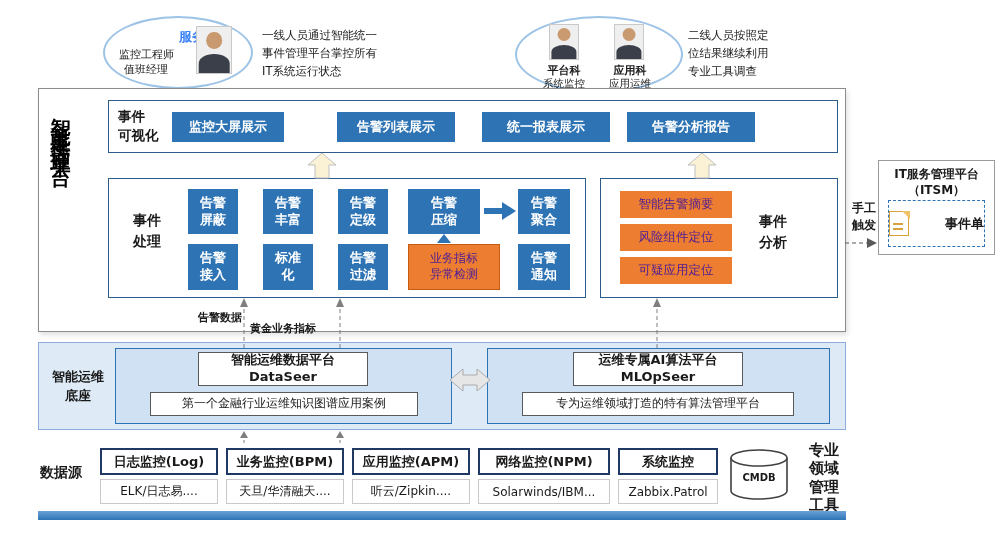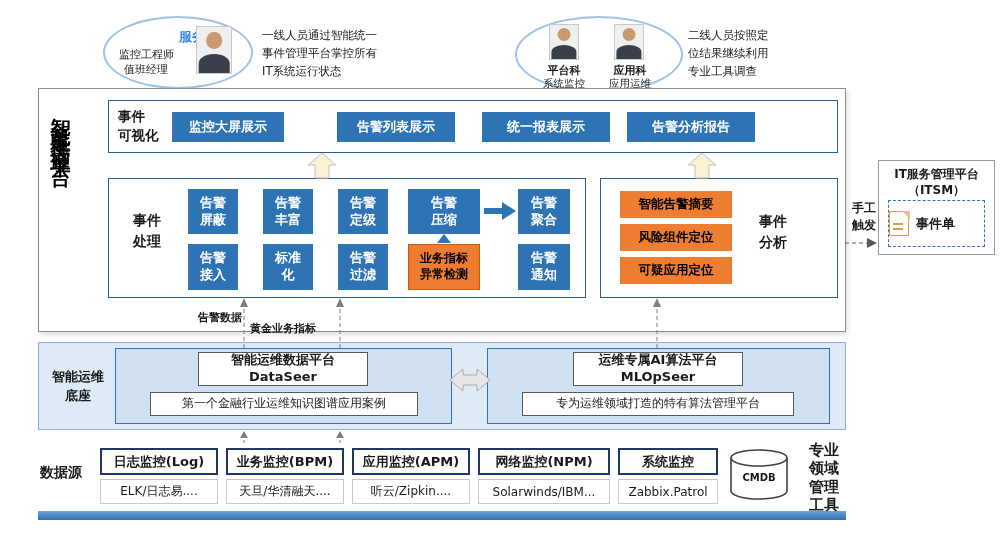--- a/index.html
+++ b/index.html
@@ -15,39 +15,39 @@
   .avatar { position:absolute; background:#EFEFEF; border:1px solid #C9C9C9; overflow:hidden; }
   .avatar::before { content:""; position:absolute; top:10%; left:50%; transform:translateX(-50%);
     width:46%; height:38%; border-radius:50%; background:#C9996F; }
   .avatar::after { content:""; position:absolute; bottom:0; left:50%; transform:translateX(-50%);
     width:90%; height:42%; border-radius:50% 50% 0 0; background:#3A3F4A; }
   .frame { position:absolute; background:#fff; border:1.5px solid #8C8C8C; box-shadow:2px 3px 5px rgba(0,0,0,.12); }
   .navy-box { position:absolute; background:#fff; border:1.5px solid #2E5C8A; }
   .btn-blue { position:absolute; background:#2E74B5; color:#fff; font-weight:bold;
     display:flex; align-items:center; justify-content:center; text-align:center;
     white-space:pre-line; line-height:1.3; }
-  .btn-orange { position:absolute; background:#ED7D31; color:#000000; font-weight:bold;
+  .btn-orange { position:absolute; background:#ED7D31; color:#4c1d95; font-weight:normal;
     display:flex; align-items:center; justify-content:center; text-align:center;
     white-space:pre-line; line-height:1.3; border:1px solid #C55A11; }
   .vtitle { position:absolute; writing-mode:vertical-rl; text-orientation:upright;
     font-weight:bold; font-size:20px; letter-spacing:7px; color:#000; }
   .panel { position:absolute; background:#DEEBF7; border:1px solid #8FAADC; }
   .inner-blue { position:absolute; background:#CFE1F3; border:1px solid #2E74B5; }
   .wbox { position:absolute; background:#fff; border:1px solid #595959;
     display:flex; align-items:center; justify-content:center; text-align:center;
     line-height:1.3; white-space:pre-line; }
   .dsrc-title { position:absolute; background:#fff; border:2px solid #1F3864; font-weight:bold;
     font-size:13px; display:flex; align-items:center; justify-content:center; }
   .dsrc-val { position:absolute; background:#fff; border:1px solid #C9C9C9; font-size:12px;
     display:flex; align-items:center; justify-content:center; }
   .overlay { position:absolute; left:0; top:0; pointer-events:none; }
   .bottom-bar { position:absolute; background:linear-gradient(#6AA1D8,#2E74B5); }
   .itsm-box { position:absolute; background:#fff; border:1px solid #9A9A9A; }
   .itsm-dashed { position:absolute; border:1.5px dashed #2E74B5; display:flex;
-    align-items:center; justify-content:flex-start; gap:7px; }
+    align-items:center; justify-content:space-between; gap:7px; }
   .doc-icon { position:relative; width:20px; height:25px; background:#fff; border:1.5px solid #D9A13B; flex:0 0 auto; }
   .doc-icon::before { content:""; position:absolute; top:-1.5px; right:-1.5px; width:0; height:0;
     border-left:8px solid transparent; border-top:8px solid #F0C36A; }
   .doc-icon::after { content:""; position:absolute; left:3px; top:11px; width:10px; height:2px;
     background:#D9A13B; box-shadow:0 5px 0 #D9A13B; }
 </style>
 </head>
 <body>
 
 <div class="stage">
@@ -97,21 +97,21 @@
 压缩</div>
   <div class="btn-blue" style="left:518px;top:189px;width:52px;height:45px;font-size:13px">告警
 聚合</div>
 
   <div class="btn-blue" style="left:188px;top:244px;width:50px;height:46px;font-size:13px">告警
 接入</div>
   <div class="btn-blue" style="left:263px;top:244px;width:50px;height:46px;font-size:13px">标准
 化</div>
   <div class="btn-blue" style="left:338px;top:244px;width:50px;height:46px;font-size:13px">告警
 过滤</div>
-  <div class="btn-orange" style="left:408px;top:244px;width:72px;height:46px;font-size:12px">业务指标
+  <div class="btn-orange" style="left:408px;top:244px;width:92px;height:46px;font-size:12px">业务指标
 异常检测</div>
   <div class="btn-blue" style="left:518px;top:244px;width:52px;height:46px;font-size:13px">告警
 通知</div>
 
   <div class="navy-box" style="left:600px;top:178px;width:238px;height:120px"></div>
   <div class="btn-orange" style="left:620px;top:191px;width:112px;height:27px;font-size:12.5px;border:none">智能告警摘要</div>
   <div class="btn-orange" style="left:620px;top:224px;width:112px;height:27px;font-size:12.5px;border:none">风险组件定位</div>
   <div class="btn-orange" style="left:620px;top:257px;width:112px;height:27px;font-size:12.5px;border:none">可疑应用定位</div>
   <div class="t pre bold" style="left:744px;top:211px;width:58px;text-align:center;font-size:14px;line-height:1.5">事件
 分析</div>

